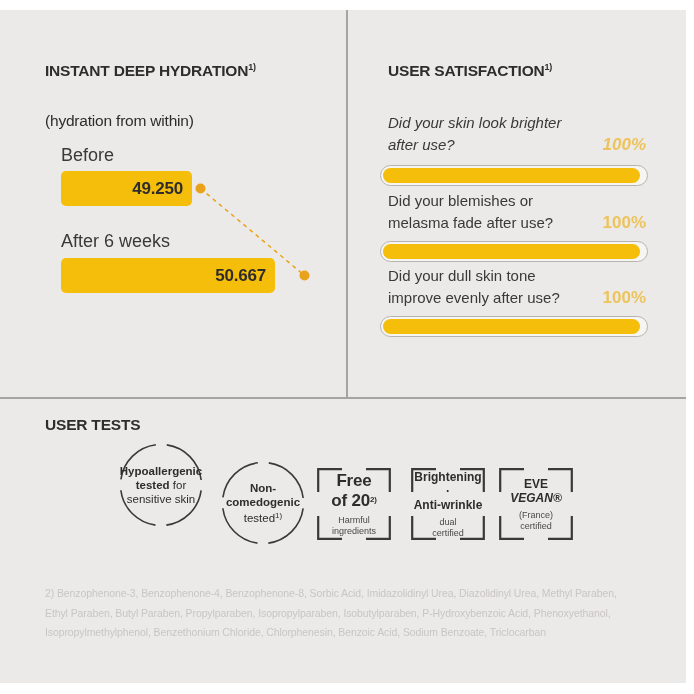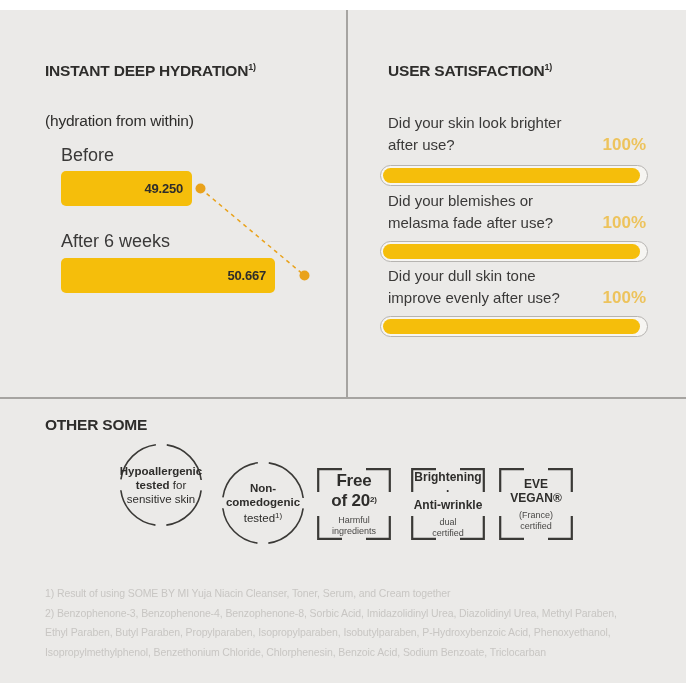--- a/index.html
+++ b/index.html
@@ -13,21 +13,21 @@
   .panel{position:absolute;left:0;top:10px;width:686px;height:673px;background:var(--panel_bg);}
   .vdivider{position:absolute;left:346px;top:10px;width:2px;height:387px;background:var(--divider);}
   .hdivider{position:absolute;left:0;top:397px;width:686px;height:2px;background:var(--divider);}
 
   .sec-title{position:absolute;font-size:15.5px;font-weight:700;letter-spacing:-0.2px;line-height:22px;color:var(--text_dark);}
   sup.fn{font-size:9px;vertical-align:6px;font-weight:700;}
 
   
   .bar-label{position:absolute;font-size:18px;color:#3A3938;}
   .bar{position:absolute;height:35px;background:var(--yellow);border-radius:5px;display:flex;align-items:center;justify-content:flex-end;padding-right:9px;}
-  .bar-value{font-size:13px;font-weight:700;color:var(--text_dark);letter-spacing:-0.2px;}
+  .bar-value{font-size:17px;font-weight:700;color:var(--text_dark);letter-spacing:-0.2px;}
   .connector-svg{position:absolute;left:190px;top:178px;width:130px;height:110px;}
 
   
   .question{position:absolute;left:388px;width:260px;font-size:15px;line-height:22px;color:#3A3938;}
   .pct{position:absolute;right:2px;top:22px;font-weight:700;font-size:17px;color:var(--percent_yellow);}
   .pill{position:absolute;left:380px;width:268px;height:21px;border:1.5px solid var(--pill_border);border-radius:11px;background:var(--pill_bg);}
   .pill-fill{position:absolute;left:2px;top:2px;bottom:2px;right:7px;border-radius:8px;background:var(--yellow);}
 
   
   .badge{position:absolute;display:flex;flex-direction:column;align-items:center;justify-content:center;text-align:center;color:var(--text_dark);}
@@ -67,21 +67,21 @@
 <svg class="connector-svg" viewBox="0 0 130 110">
   <line x1="10.5" y1="10.5" x2="114.5" y2="97.5" stroke="#E9A21B" stroke-width="1.5" stroke-dasharray="4 4"></line>
   <circle cx="10.5" cy="10.5" r="5" fill="#E9A21B"></circle>
   <circle cx="114.5" cy="97.5" r="5" fill="#E9A21B"></circle>
 </svg>
 
 <div class="sec-title" style="left:388px;top:56px;">
   <span>USER SATISFACTION</span><sup class="fn">1)</sup>
 </div>
 
-<div class="question" style="top:112px;">
+<div class="question" style="top:112px;font-style:italic;">
   <div>Did your skin look brighter</div>
   <div>after use?</div>
   <span class="pct">100%</span>
 </div>
 <div class="pill" style="top:165px;">
     <div class="pill-fill"></div>
   </div>
 
 <div class="question" style="top:190px;">
   <div>Did your blemishes or</div>
@@ -94,21 +94,21 @@
 
 <div class="question" style="top:265px;">
   <div>Did your dull skin tone</div>
   <div>improve evenly after use?</div>
   <span class="pct">100%</span>
 </div>
 <div class="pill" style="top:316px;">
     <div class="pill-fill"></div>
   </div>
 
-<div class="sec-title" style="left:45px;top:414px;">OTHER SOME</div>
+<div class="sec-title" style="left:45px;top:414px;">USER TESTS</div>
 
 <div class="badge" style="left:118px;top:442px;width:86px;height:86px;">
   <svg viewBox="0 0 86 86">
     <circle cx="43" cy="43" r="40.5" fill="none" stroke="#3A3936" stroke-width="1.6" stroke-dasharray="52.62 11" stroke-dashoffset="58.12"></circle>
   </svg>
   <div class="txt">
     <div class="b-line b-bold">Hypoallergenic</div>
     <div class="b-line"><span class="b-bold">tested</span><span> for</span></div>
     <div class="b-line">sensitive skin</div>
   </div>
@@ -165,25 +165,24 @@
   <svg viewBox="0 0 74 72">
     <g fill="none" stroke="#3A3936" stroke-width="2.2">
       <path d="M 25,1.2 L 1.2,1.2 L 1.2,24"></path>
       <path d="M 49,1.2 L 72.8,1.2 L 72.8,24"></path>
       <path d="M 1.2,48 L 1.2,70.8 L 25,70.8"></path>
       <path d="M 72.8,48 L 72.8,70.8 L 49,70.8"></path>
     </g>
   </svg>
   <div class="txt">
     <div class="b-line b-bold" style="font-size:12px;">EVE</div>
-    <div class="b-line b-bold" style="font-size:12px;">VEGAN®</div>
+    <div class="b-line b-bold" style="font-size:12px;font-style:italic;">VEGAN®</div>
     <div class="b-gap"></div>
     <div class="b-small">(France)</div>
     <div class="b-small">certified</div>
   </div>
 </div>
 
 <div class="footnotes">
-  <div>1) Result of using SOME BY MI Yuja Niacin Cleanser, Toner, Serum, and Cream together</div>
   <div>2) Benzophenone-3, Benzophenone-4, Benzophenone-8, Sorbic Acid, Imidazolidinyl Urea, Diazolidinyl Urea, Methyl Paraben,</div>
   <div>Ethyl Paraben, Butyl Paraben, Propylparaben, Isopropylparaben, Isobutylparaben, P-Hydroxybenzoic Acid, Phenoxyethanol,</div>
   <div>Isopropylmethylphenol, Benzethonium Chloride, Chlorphenesin, Benzoic Acid, Sodium Benzoate, Triclocarban</div>
 </div>
 
 </body></html>

